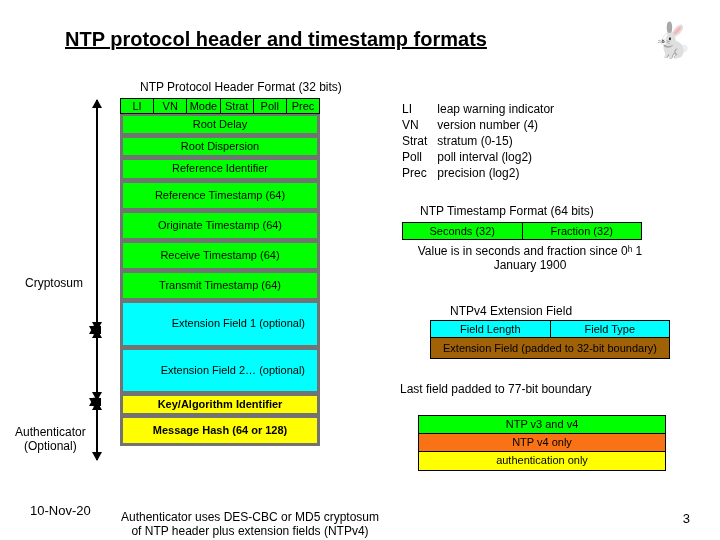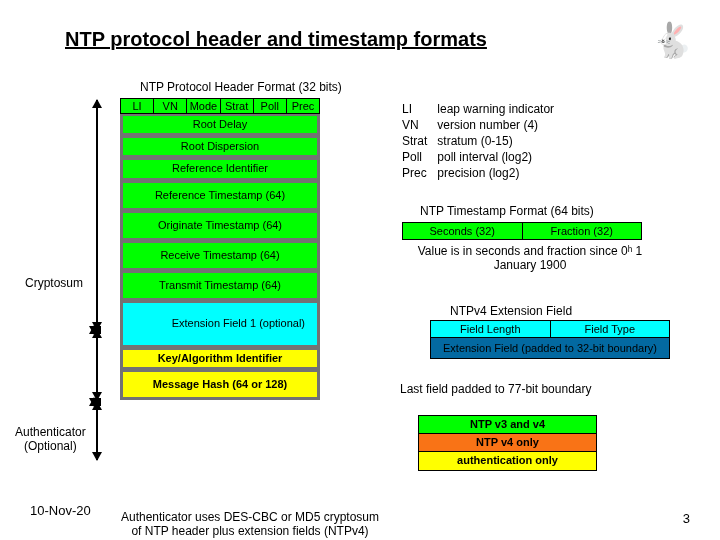--- a/index.html
+++ b/index.html
@@ -153,37 +153,36 @@
     border: 1px solid #000;
     text-align: center;
     padding: 2px 0;
     flex: 1;
     box-sizing: border-box;
   }
   .ext-box .hd > div:first-child { border-right: none; }
   .ext-box .body {
     border: 1px solid #000;
     border-top: none;
-    background: #0369a1;
+    background: #a16207;
     text-align: center;
     padding: 4px 0;
   }
   .ext-note {
     position: absolute;
     top: 382px;
     left: 400px;
     font-size: 12px;
   }
 
   .ver-box {
     position: absolute;
     top: 416px;
     left: 418px;
-    width: 179px;
-    font-weight: bold;
+    width: 248px;
   }
   .ver-box .row { padding: 2px 0; margin-top: -1px; border: 1px solid #000; text-align: center; background: #ffff00; }
 
   .auth-note {
     position: absolute;
     top: 470px;
     left: 120px;
     width: 260px;
     font-size: 12px;
     text-align: center;
@@ -238,20 +237,21 @@
     <div>Prec</div>
   </div>
   <div class="row g">Root Delay</div>
   <div class="row g">Root Dispersion</div>
   <div class="row g">Reference Identifier</div>
   <div class="row g ts">Reference Timestamp (64)</div>
   <div class="row g ts">Originate Timestamp (64)</div>
   <div class="row g ts">Receive Timestamp (64)</div>
   <div class="row g ts">Transmit Timestamp (64)</div>
   <div class="row c tall">Extension Field 1 (optional)</div>
+  <div class="row c tall">Extension Field 2… (optional)</div>
   <div class="row y">Key/Algorithm Identifier</div>
   <div class="row y ts">Message Hash (64 or 128)</div>
 </div>
 
 <div class="defs">
   <table>
     <tbody>
         <tr>
           <td>LI</td>
           <td>leap warning indicator</td>

